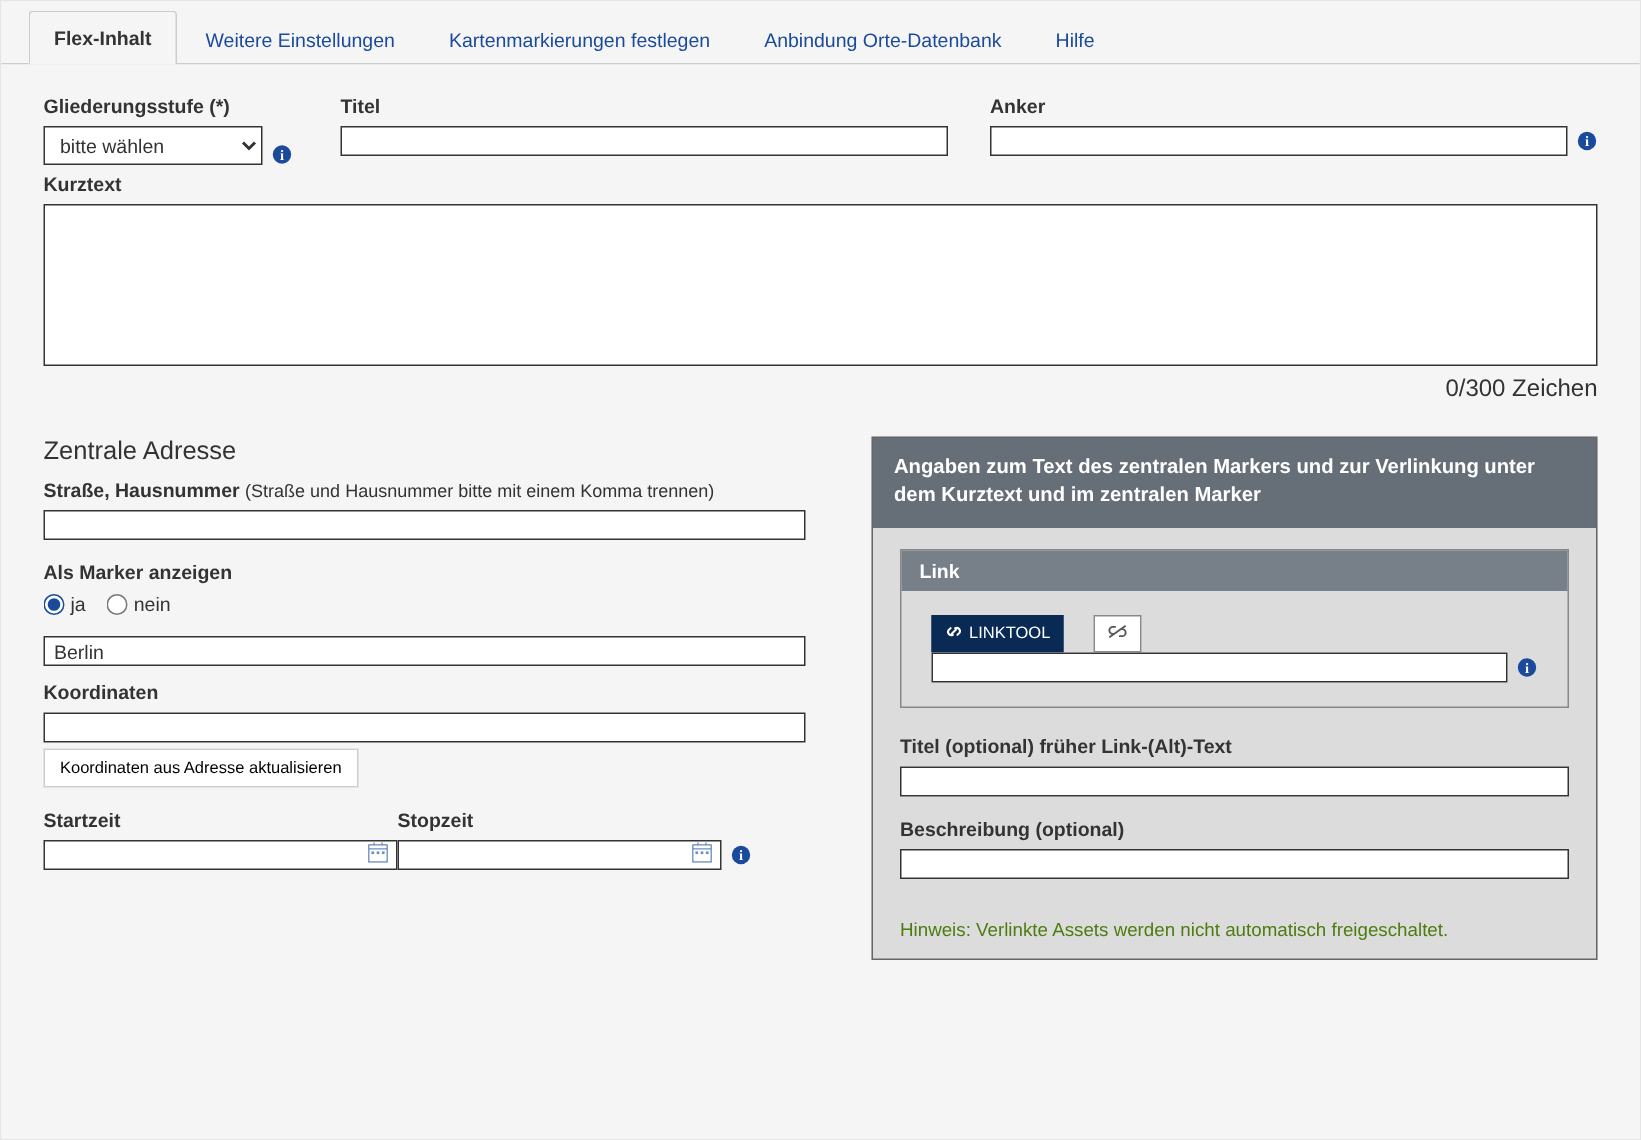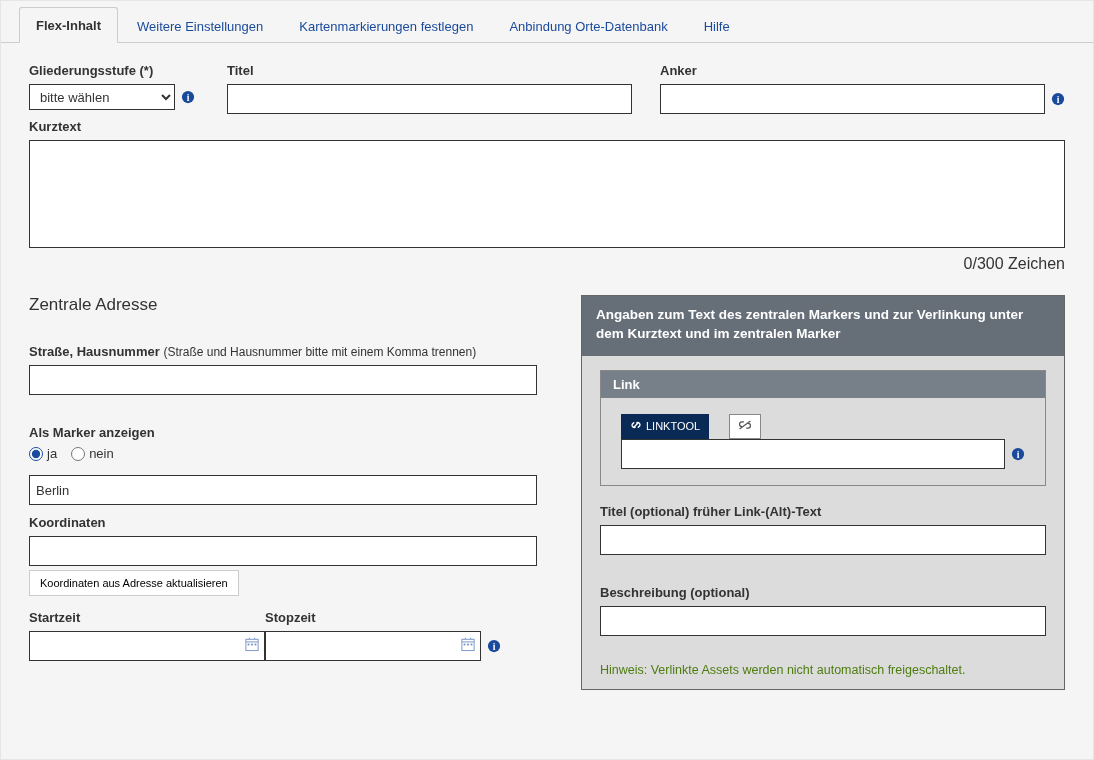--- a/index.html
+++ b/index.html
@@ -69,38 +69,38 @@
   }
   select, input[type=text], textarea {
     border: 1px solid #333;
     background: #fff;
     font-family: inherit;
     font-size: 13px;
     padding: 4px 6px;
     color: #333;
   }
   select { height: 26px; }
-  input[type=text] { height: 30px; }
+  input[type=text] { height: 20px; }
   textarea { resize: none; }
   .inline-icon {
     color: #1a4a9c;
     font-size: 14px;
     cursor: pointer;
     display: inline-flex;
     align-items: center;
     justify-content: center;
   }
-  .gliederung-wrap { display: flex; align-items: center; gap: 6px; }
+  .gliederung-wrap { display: flex; align-items: flex-end; gap: 6px; }
   .anker-wrap { display: flex; align-items: center; gap: 6px; }
   .kurz-wrap { margin-bottom: 22px; }
   .char-count { text-align: right; font-size: 16px; margin-top: 4px; color: #333; }
   .lower { display: flex; gap: 44px; }
   .col-left { flex: 0 0 508px; }
   .col-right { flex: 1; }
-  .section-title { font-size: 17px; font-weight: normal; color: #333; margin-bottom: 29px; }
+  .section-title { font-size: 17px; font-weight: normal; color: #333; margin-bottom: 8px; }
   .radio-row { display: flex; gap: 14px; margin-top: 4px; margin-bottom: 14px; }
   .radio-item { display: flex; align-items: center; gap: 4px; }
   .radio-item input { accent-color: #1a4a9c; width:14px; height:14px; }
   .btn-small {
     display: inline-block;
     background: #fff;
     border: 1px solid #ccc;
     padding: 6px 10px;
     font-size: 11px;
     cursor: pointer;
@@ -148,21 +148,21 @@
     padding:4px 8px; display:flex; align-items:center; gap:4px; cursor:pointer;
     border: 1px solid #0a2a56;
   }
   .unlink-btn {
     background:#fff; border:1px solid #888; padding:4px 8px; display:flex; align-items:center; cursor:pointer; color:#555;
   }
   .link-input-row { display:flex; align-items:center; gap:6px; margin-top:0; }
   .link-input-row input { flex:1; }
   .full-input { width:100%; }
   .hint-line { font-size:12.5px; color:#4d7c0f; margin-top:27px; }
-  .mb14 { margin-bottom:30px; }
+  .mb14 { margin-bottom:14px; }
   .mb10 { margin-bottom:10px; }
 </style>
 </head>
 <body>
 
 <div class="outer">
   <div class="tab-bar">
     <div class="tab active">Flex-Inhalt</div>
     <div class="tab">Weitere Einstellungen</div>
     <div class="tab">Kartenmarkierungen festlegen</div>

